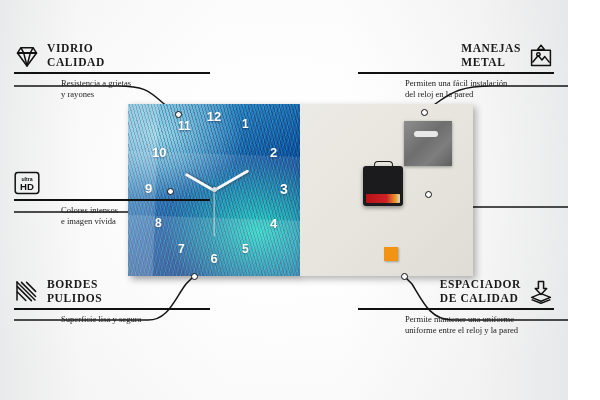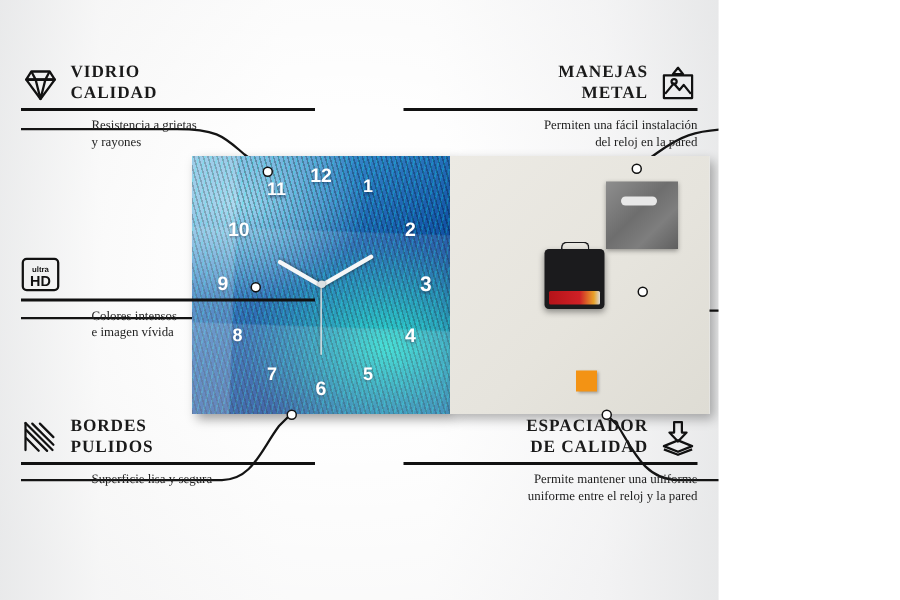--- a/index.html
+++ b/index.html
@@ -2,21 +2,21 @@
 <html><head>
 <meta charset="utf-8">
 <style>
   html,body{margin:0;padding:0;}
   body{
     width:600px;height:400px;overflow:hidden;
     font-family:"Liberation Serif",serif;
     background:#ffffff;
   }
   #stage{
-    position:relative;width:479px;height:400px;overflow:hidden;
+    position:relative;width:568px;height:400px;overflow:hidden;
     background:
       radial-gradient(ellipse 70% 60% at 48% 45%, #ffffff 0%, #fdfdfd 40%, #f2f2f2 72%, #e8e8e9 100%);
   }
   #stage:before{
     content:"";position:absolute;inset:0;
     background:linear-gradient(90deg,#e9eaeb 0%,#fafafa 14%,#ffffff 40%,#ffffff 60%,#f6f6f7 84%,#e7e8e9 100%);
     opacity:.75;
   }
   .lyr{position:absolute;}
 
@@ -71,21 +71,21 @@
     background:#f39314;box-shadow:1px 1px 2px rgba(0,0,0,.3);}
 
   
   .co{position:absolute;width:196px;}
   .co .hd{display:flex;align-items:center;gap:7px;}
   .co .ttl{font-size:11.5px;font-weight:700;letter-spacing:.6px;color:#1a1a1a;line-height:1.18;}
   .co .rule{height:1.6px;background:#111;margin:3px 0 4px;}
   .co .dsc{font-size:8.6px;color:#222;line-height:1.34;margin-left:47px;}
   .left{left:14px;text-align:left;}
   .left .hd{justify-content:flex-start;}
-  .right{right:14px;text-align:right;}
+  .right{right:14px;text-align:left;}
   .right .hd{justify-content:flex-end;}
   .ico{width:26px;height:26px;flex:0 0 26px;}
   .ico svg{display:block;width:26px;height:26px;}
 
   .dot{position:absolute;width:7px;height:7px;border-radius:50%;
        background:#fff;border:1.6px solid #111;box-sizing:border-box;}
   #wires{position:absolute;left:0;top:0;width:600px;height:400px;}
 </style>
 </head>
 <body>

